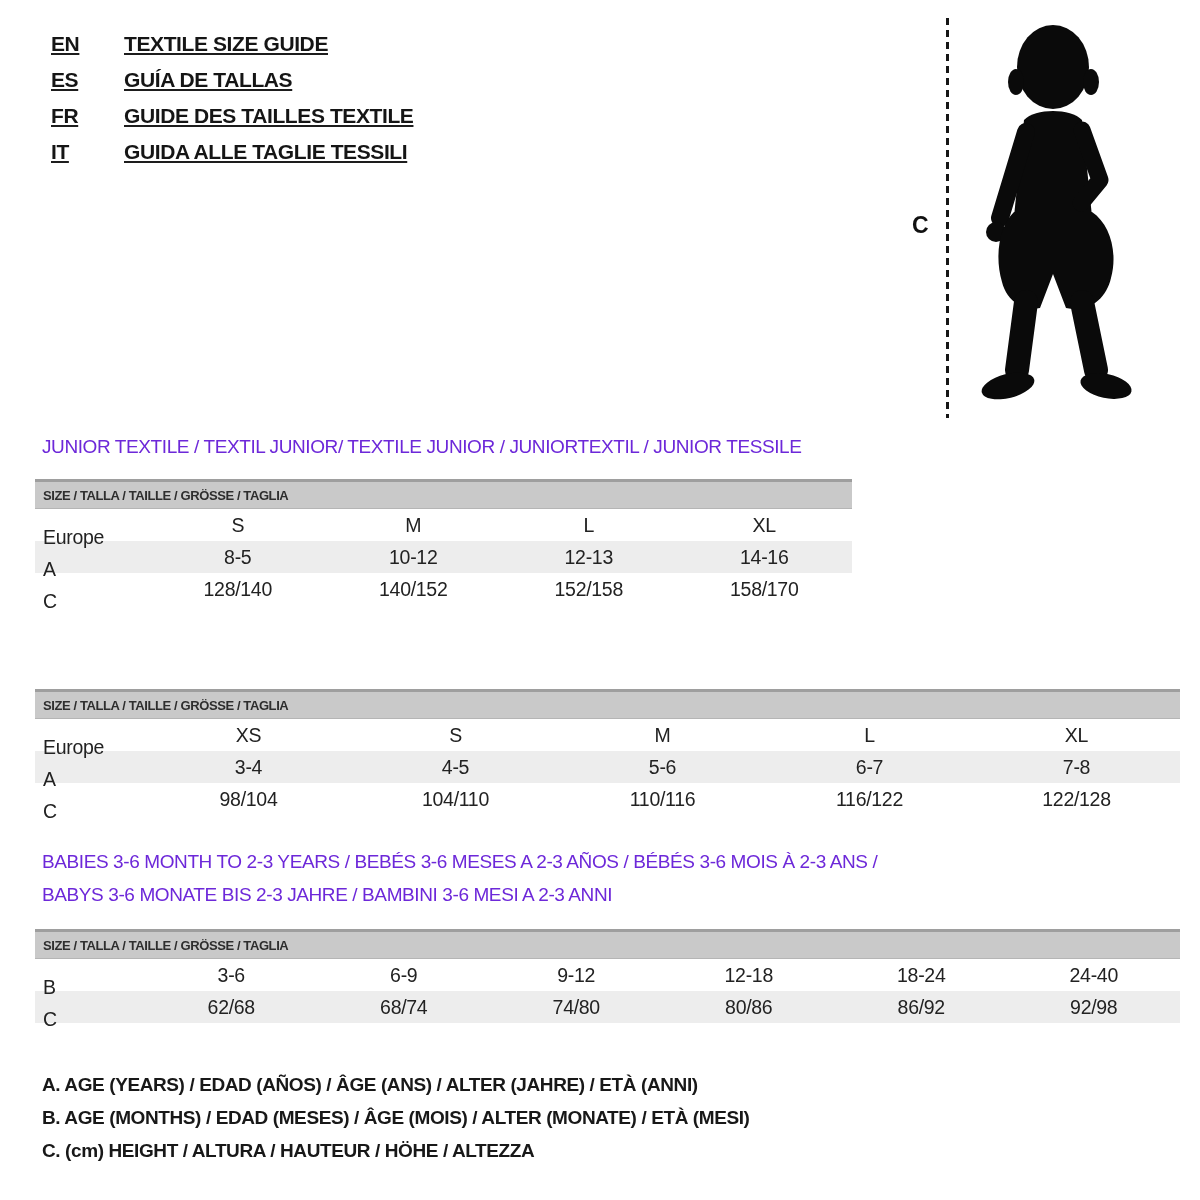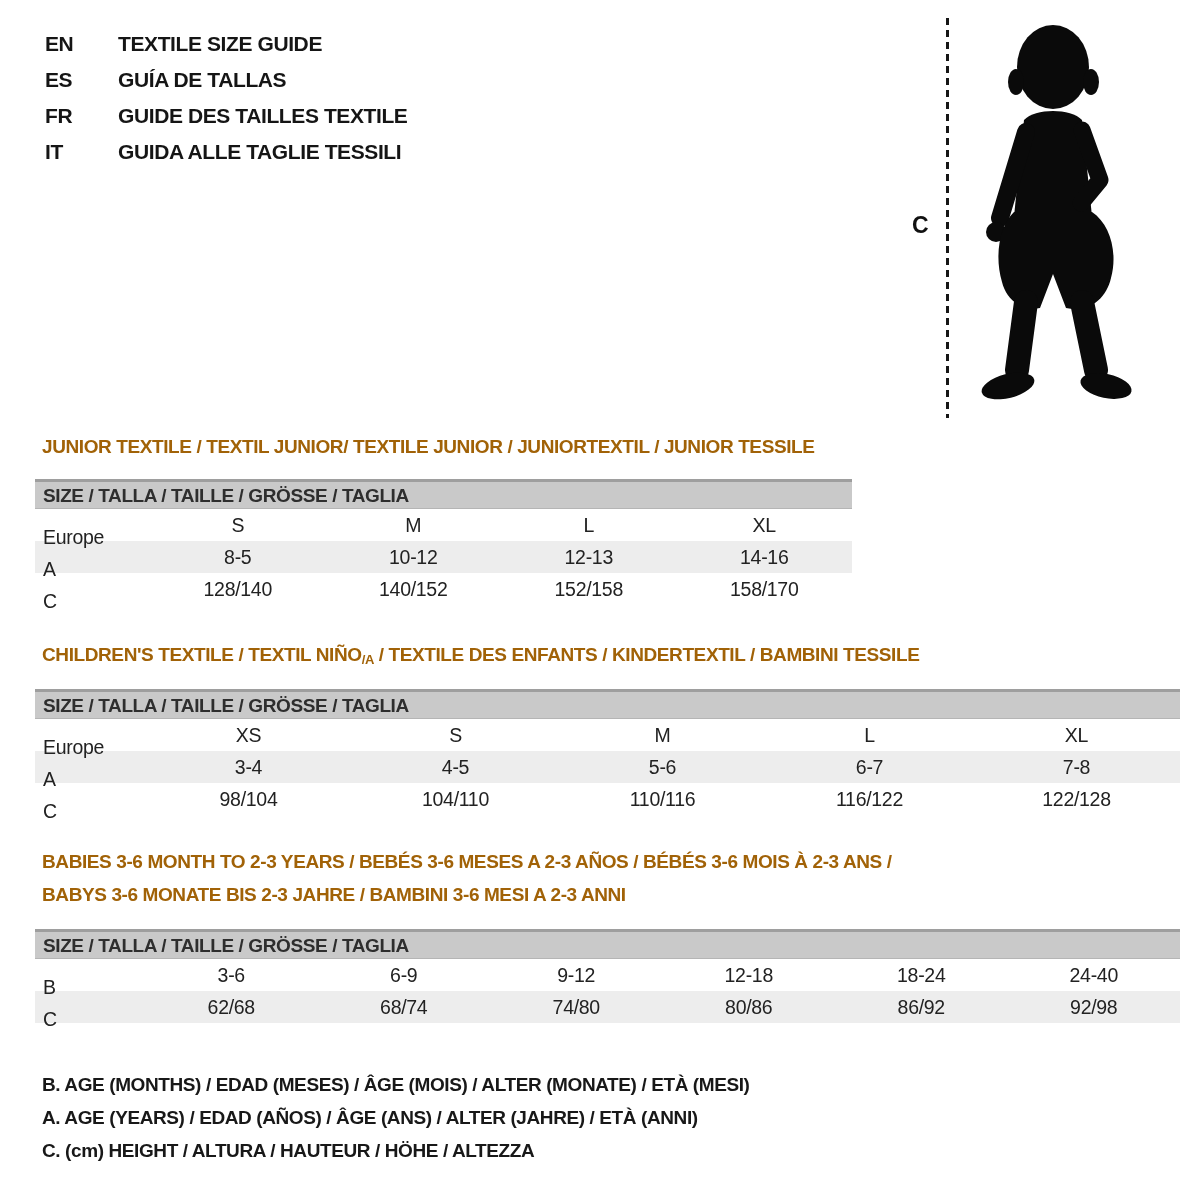--- a/index.html
+++ b/index.html
@@ -6,21 +6,21 @@
   html, body { width: 1200px; height: 1200px; background: #ffffff; }
   body {
     font-family: "Liberation Sans", sans-serif;
     color: #1d1d1d;
     position: relative;
     overflow: hidden;
   }
   .page { position: relative; width: 1200px; height: 1200px; background: #fff; }
 
   
-  .lang-block { position: absolute; left: 45px; top: 26px; }
+  .lang-block { position: absolute; left: 51px; top: 26px; text-decoration: underline; }
   .lang-row { display: flex; height: 36px; align-items: center; }
   .lang-code, .lang-title {
     font-size: 21px; font-weight: 700; letter-spacing: -0.4px; color: #151515;
     white-space: nowrap;
   }
   .lang-code { width: 73px; }
 
   
   .measure-line {
     position: absolute; left: 946px; top: 18px; width: 3px; height: 400px;
@@ -28,34 +28,34 @@
   }
   .figure-label {
     position: absolute; left: 912px; top: 212px;
     font-size: 23px; font-weight: 700; color: #111;
   }
   .toddler { position: absolute; left: 960px; top: 20px; width: 185px; height: 400px; }
 
   
   .sec-title {
     position: absolute; left: 42px;
-    font-size: 19px; font-weight: 700; letter-spacing: -0.4px; color: #a16207;
+    font-size: 19px; font-weight: 400; letter-spacing: -0.4px; color: #6d28d9;
     white-space: nowrap; line-height: 22px;
   }
   .sub-a { font-size: 13px; vertical-align: -3px; }
 
   
   .stable { position: absolute; left: 35px; }
   .size-bar {
     height: 30px; line-height: 27px;
     background: #c9c9c9;
     border-top: 3px solid #9e9e9e;
     border-bottom: 1px solid #b5b5b5;
     padding-left: 8px;
-    font-size: 19px; font-weight: 700; letter-spacing: -0.4px; color: #2e2e2e;
+    font-size: 13px; font-weight: 700; letter-spacing: -0.4px; color: #2e2e2e;
     white-space: nowrap; overflow: hidden;
   }
   .trow { display: flex; height: 32px; align-items: center; font-size: 19.5px; letter-spacing: -0.3px; color: #222; }
   .trow.alt { background: #ededed; }
   .tlabel { padding-left: 8px; white-space: nowrap; margin-top: 24px; }
   .t1 .tlabel { width: 115px; }
   .t2 .tlabel, .t3 .tlabel { width: 110px; }
   .tcell { flex: 1 1 0; text-align: center; white-space: nowrap; }
 
   .t1 { width: 817px; top: 479px; }
@@ -138,21 +138,20 @@
     </div>
     <div class="trow">
       <div class="tlabel">C</div>
       <div class="tcell">128/140</div>
       <div class="tcell">140/152</div>
       <div class="tcell">152/158</div>
       <div class="tcell">158/170</div>
     </div>
   </div>
 
-  <div class="sec-title" style="top:644px"><span>CHILDREN'S TEXTILE / TEXTIL NIÑO</span><span class="sub-a">/A</span><span> / TEXTILE DES ENFANTS / KINDERTEXTIL / BAMBINI TESSILE</span></div>
   <div class="stable t2">
     <div class="size-bar">SIZE / TALLA / TAILLE / GRÖSSE / TAGLIA</div>
     <div class="trow">
       <div class="tlabel">Europe</div>
       <div class="tcell">XS</div>
       <div class="tcell">S</div>
       <div class="tcell">M</div>
       <div class="tcell">L</div>
       <div class="tcell">XL</div>
     </div>
@@ -192,18 +191,18 @@
       <div class="tcell">62/68</div>
       <div class="tcell">68/74</div>
       <div class="tcell">74/80</div>
       <div class="tcell">80/86</div>
       <div class="tcell">86/92</div>
       <div class="tcell">92/98</div>
     </div>
   </div>
 
   <div class="legend">
+    <div class="legend-line">A. AGE (YEARS) / EDAD (AÑOS) / ÂGE (ANS) / ALTER (JAHRE) / ETÀ (ANNI)</div>
     <div class="legend-line">B. AGE (MONTHS) / EDAD (MESES) / ÂGE (MOIS) / ALTER (MONATE) / ETÀ (MESI)</div>
-    <div class="legend-line">A. AGE (YEARS) / EDAD (AÑOS) / ÂGE (ANS) / ALTER (JAHRE) / ETÀ (ANNI)</div>
     <div class="legend-line">C. (cm) HEIGHT / ALTURA / HAUTEUR / HÖHE / ALTEZZA</div>
   </div>
 
 </div>
 
 </body></html>

